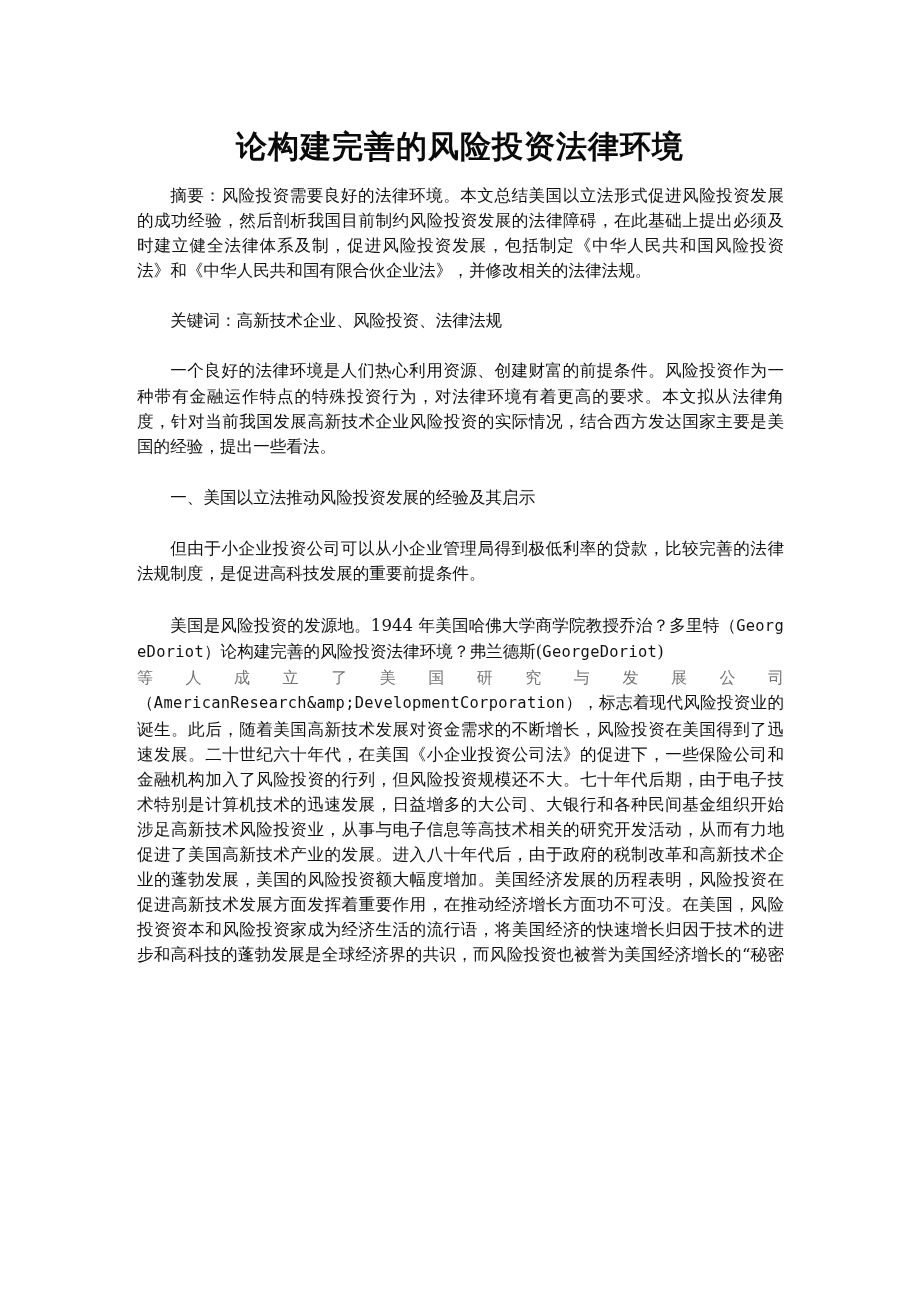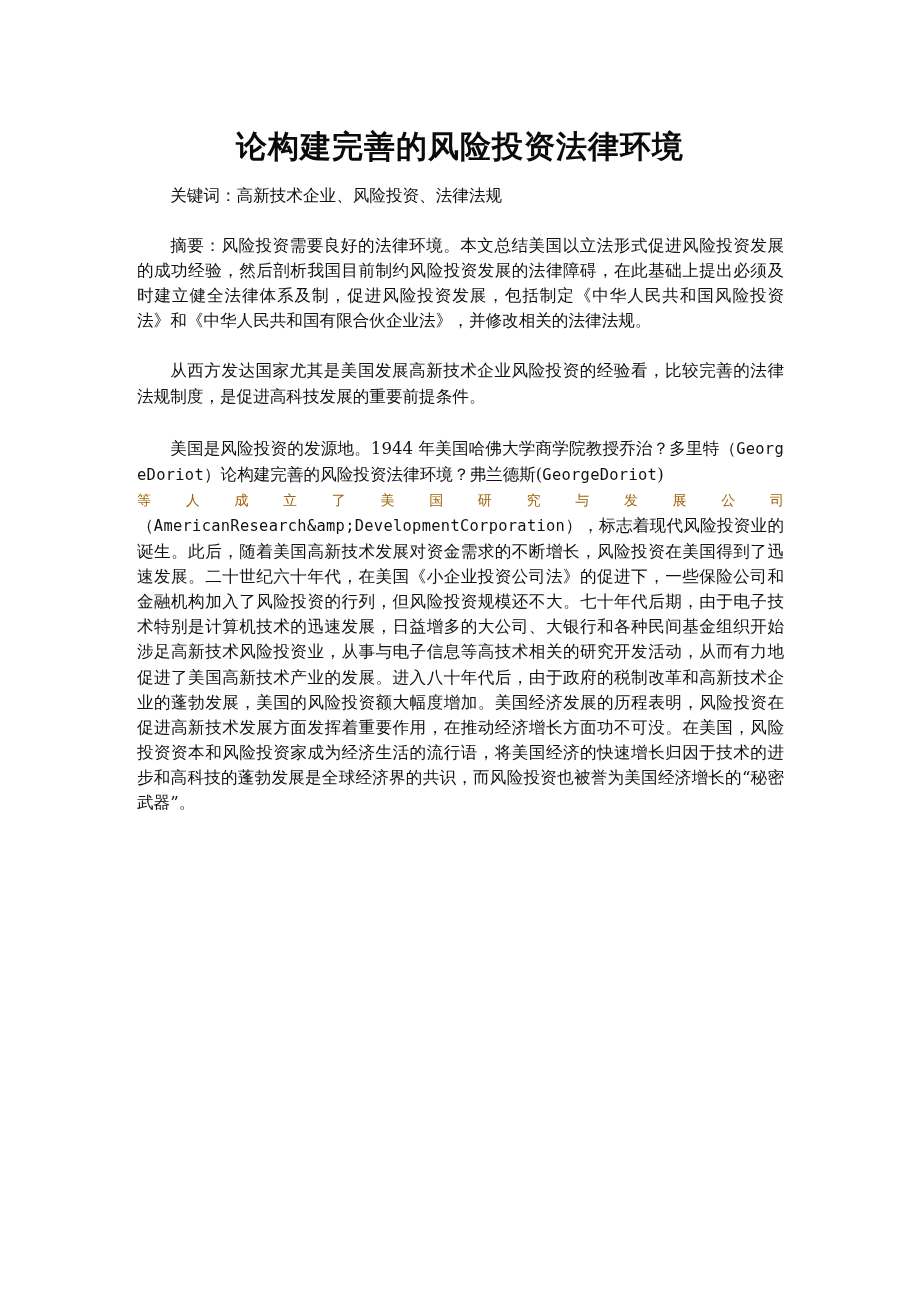--- a/index.html
+++ b/index.html
@@ -70,23 +70,23 @@
     font-size: 15.4px;
     letter-spacing: 0.3px;
   }
 
   
   .stretch-line {
     display: block;
     text-align: justify;
     text-align-last: justify;
     font-family: Liberation Serif, serif;
-    font-size: 14px;
+    font-size: 16px;
     line-height: 25.1px;
-    color: #a16207;
+    color: #737373;
   }
 
   
   .page-number {
     position: absolute;
     left: 0;
     right: 0;
     top: 1212px;
     text-align: center;
     font-family: "DejaVu Serif", "Liberation Serif", serif;
@@ -97,27 +97,29 @@
 </style>
 </head>
 <body>
 
 <div class="page">
 
   <h1 class="doc-title">论构建完善的风险投资法律环境</h1>
 
   <div class="content">
 
+    <p class="para indent gap-abstract">摘要：风险投资需要良好的法律环境。本文总结美国以立法形式促进风险投资发展的成功经验，然后剖析我国目前制约风险投资发展的法律障碍，在此基础上提出必须及时建立健全法律体系及制，促进风险投资发展，包括制定《中华人民共和国风险投资法》和《中华人民共和国有限合伙企业法》，并修改相关的法律法规。</p>
+
     <p class="para indent gap-keywords">关键词：高新技术企业、风险投资、法律法规</p>
 
-    <p class="para indent gap-abstract">摘要：风险投资需要良好的法律环境。本文总结美国以立法形式促进风险投资发展的成功经验，然后剖析我国目前制约风险投资发展的法律障碍，在此基础上提出必须及时建立健全法律体系及制，促进风险投资发展，包括制定《中华人民共和国风险投资法》和《中华人民共和国有限合伙企业法》，并修改相关的法律法规。</p>
+    <p class="para indent gap-intro">一个良好的法律环境是人们热心利用资源、创建财富的前提条件。风险投资作为一种带有金融运作特点的特殊投资行为，对法律环境有着更高的要求。本文拟从法律角度，针对当前我国发展高新技术企业风险投资的实际情况，结合西方发达国家主要是美国的经验，提出一些看法。</p>
 
+    <p class="para indent gap-heading">一、美国以立法推动风险投资发展的经验及其启示</p>
 
-
-    <p class="para indent gap-lead">从西方发达国家尤其是美国发展高新技术企业风险投资的经验看，比较完善的法律法规制度，是促进高科技发展的重要前提条件。</p>
+    <p class="para indent gap-lead">但由于小企业投资公司可以从小企业管理局得到极低利率的贷款，比较完善的法律法规制度，是促进高科技发展的重要前提条件。</p>
 
     <div class="gap-body1">
       <p class="para indent" style="margin:0;"><span>美国是风险投资的发源地。1944 年美国哈佛大学商学院教授乔治？多里特（</span><span class="mono">GeorgeDoriot</span><span>）论构建完善的风险投资法律环境？弗兰德斯(</span><span class="mono">GeorgeDoriot</span><span>)</span></p>
 
       <span class="stretch-line">等人成立了美国研究与发展公司</span>
 
       <p class="para" style="margin:0;"><span>（</span><span class="mono">AmericanResearch&amp;amp;DevelopmentCorporation</span><span>）</span><span>，标志着现代风险投资业的诞生。此后，随着美国高新技术发展对资金需求的不断增长，风险投资在美国得到了迅速发展。二十世纪六十年代，在美国《小企业投资公司法》的促进下，一些保险公司和金融机构加入了风险投资的行列，但风险投资规模还不大。七十年代后期，由于电子技术特别是计算机技术的迅速发展，日益增多的大公司、大银行和各种民间基金组织开始涉足高新技术风险投资业，从事与电子信息等高技术相关的研究开发活动，从而有力地促进了美国高新技术产业的发展。进入八十年代后，由于政府的税制改革和高新技术企业的蓬勃发展，美国的风险投资额大幅度增加。美国经济发展的历程表明，风险投资在促进高新技术发展方面发挥着重要作用，在推动经济增长方面功不可没。在美国，风险投资资本和风险投资家成为经济生活的流行语，将美国经济的快速增长归因于技术的进步和高科技的蓬勃发展是全球经济界的共识，而风险投资也被誉为美国经济增长的“秘密武器”。</span></p>
     </div>
 
 

